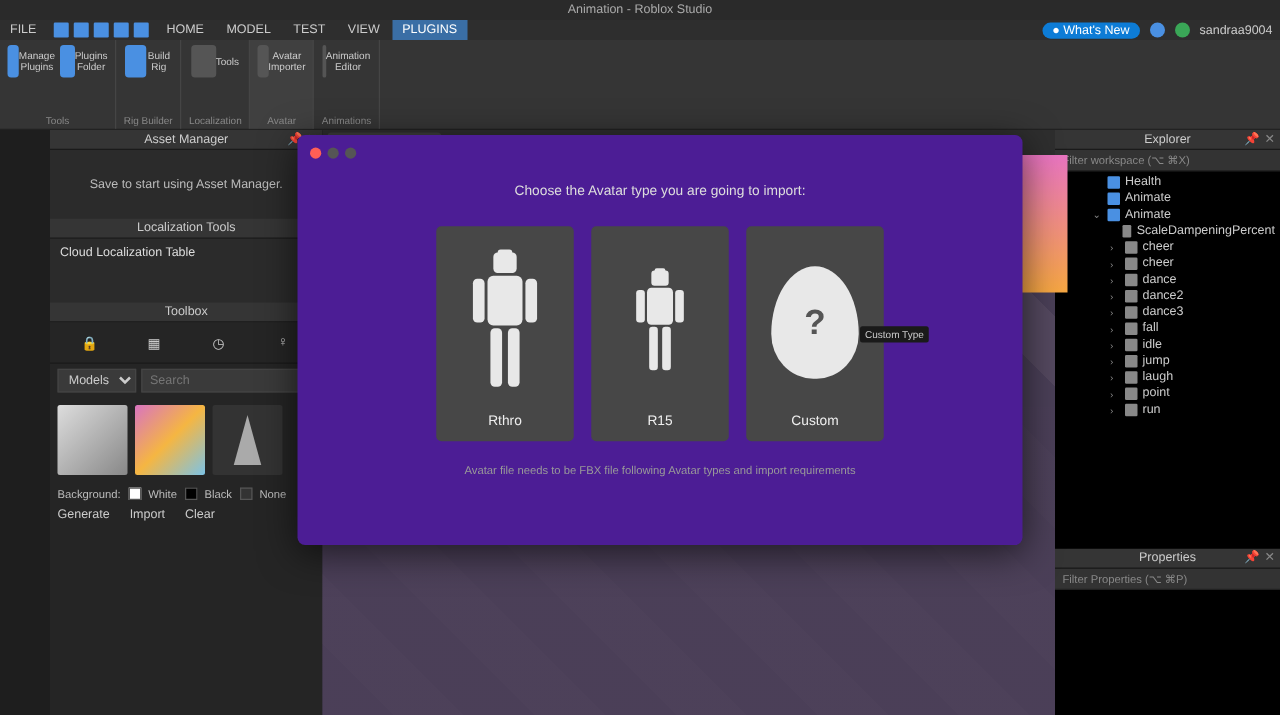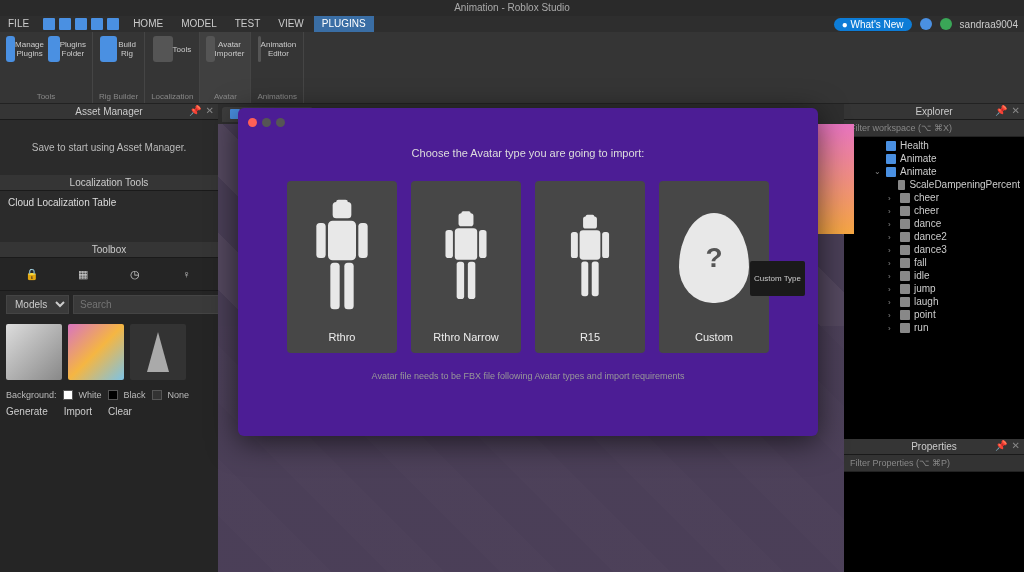--- a/index.html
+++ b/index.html
@@ -27,21 +27,21 @@
   .rbtn { display: flex; flex-direction: row; align-items: center; width: 38px; cursor: pointer; }
   .rbtn .ricon { width: 26px; height: 26px; background: #4a90e2; border-radius: 3px; margin-top: 2px; }
   .rbtn .ricon.dark { background: #555; }
   .rbtn .rlabel { font-size: 8px; color: #ccc; text-align: center; line-height: 9px; margin-top: 2px; }
   .rgroup .gname { font-size: 8px; color: #888; margin-top: auto; margin-bottom: 2px; }
 
   
   .main { position: absolute; top: 104px; bottom: 0; left: 0; right: 0; display: flex; }
 
   
-  .leftpanels { width: 218px; background: #2b2b2b; display: flex; flex-direction: column; }
+  .leftpanels { width: 218px; background: #2b2b2b; display: flex; flex-direction: column; margin-left: 40px; }
   .panel-header { background: #353535; color: #ccc; font-size: 10px; text-align: center; padding: 2px 0; position: relative; border-bottom: 1px solid #1a1a1a; }
   .panel-header .x { position: absolute; right: 4px; top: 1px; color: #888; cursor: pointer; }
   .panel-header .pin { position: absolute; right: 16px; top: 1px; color: #888; }
   .assetmgr-body { padding: 22px 8px; text-align: center; color: #bbb; font-size: 10px; }
   .loc-body { padding: 6px 8px; color: #ddd; font-size: 10px; }
   .toolbox-body { background: #252525; flex: 1; display: flex; flex-direction: column; }
   .toolbox-tabs { display: flex; justify-content: space-around; padding: 6px 6px; border-bottom: 1px solid #1a1a1a; }
   .toolbox-tabs .tt { width: 20px; height: 20px; display: flex; align-items: center; justify-content: center; color: #ccc; cursor: pointer; }
   .toolbox-search { display: flex; padding: 4px 6px; gap: 4px; }
   .toolbox-search select { background: #3a3a3a; color: #ccc; border: 1px solid #444; font-size: 10px; padding: 2px 4px; }
@@ -93,21 +93,21 @@
   .modal .traffic .r { background: #ff5f56; }
   .modal .traffic .y { background: #555; }
   .modal .traffic .g { background: #555; }
   .modal .mtitle { text-align: center; color: #ddd; font-size: 11px; margin: 18px 0 22px 0; }
   .modal .cards { display: flex; justify-content: center; gap: 14px; }
   .card { width: 110px; background: #474747; border-radius: 4px; padding: 12px 4px 10px 4px; text-align: center; cursor: pointer; position: relative; }
   .card .sil { width: 80px; height: 130px; margin: 0 auto 8px auto; display: flex; align-items: center; justify-content: center; }
   .card .clabel { color: #eee; font-size: 11px; }
   .egg { width: 70px; height: 90px; background: #e8e8e8; border-radius: 50% 50% 48% 48% / 60% 60% 40% 40%; display:flex; align-items:center; justify-content:center;}
   .egg .q { color: #555; font-size: 28px; font-weight: bold; }
-  .tooltip { position: absolute; right: -36px; top: 80px; background: #1a1a1a; color: #ccc; font-size: 8px; padding: 13px 4px; border-radius: 2px; }
+  .tooltip { position: absolute; right: -36px; top: 80px; background: #1a1a1a; color: #ccc; font-size: 8px; padding: 2px 4px; border-radius: 2px; }
   .modal .mfoot { text-align: center; color: #999; font-size: 9px; margin-top: 18px; }
 
   svg.figure { fill: #e8e8e8; }
 </style>
 </head>
 <body>
 
 <div class="titlebar">
   <span>Animation - Roblox Studio</span>
 </div>
@@ -377,34 +377,20 @@
   <rect x="8" y="20" width="8" height="30" rx="3"></rect>
   <rect x="44" y="20" width="8" height="30" rx="3"></rect>
   <rect x="20" y="54" width="8" height="40" rx="3"></rect>
   <rect x="32" y="54" width="8" height="40" rx="3"></rect>
 </svg>
         </div>
         <div class="clabel">Rthro</div>
       </div>
       <div class="card">
         <div class="sil">
-          <svg class="figure" viewBox="0 0 60 100" width="56" height="120">
-  <rect x="22" y="2" width="16" height="14" rx="3"></rect>
-  <rect x="25" y="0" width="10" height="6" rx="2"></rect>
-  <rect x="18" y="18" width="24" height="34" rx="4"></rect>
-  <rect x="8" y="20" width="8" height="30" rx="3"></rect>
-  <rect x="44" y="20" width="8" height="30" rx="3"></rect>
-  <rect x="20" y="54" width="8" height="40" rx="3"></rect>
-  <rect x="32" y="54" width="8" height="40" rx="3"></rect>
-</svg>
-        </div>
-        <div class="clabel">Rthro Narrow</div>
-      </div>
-      <div class="card">
-        <div class="sil">
           <svg class="figure" viewBox="0 0 60 100" width="52" height="120">
   <rect x="22" y="2" width="16" height="14" rx="3"></rect>
   <rect x="25" y="0" width="10" height="6" rx="2"></rect>
   <rect x="18" y="18" width="24" height="34" rx="4"></rect>
   <rect x="8" y="20" width="8" height="30" rx="3"></rect>
   <rect x="44" y="20" width="8" height="30" rx="3"></rect>
   <rect x="20" y="54" width="8" height="40" rx="3"></rect>
   <rect x="32" y="54" width="8" height="40" rx="3"></rect>
 </svg>
         </div>

